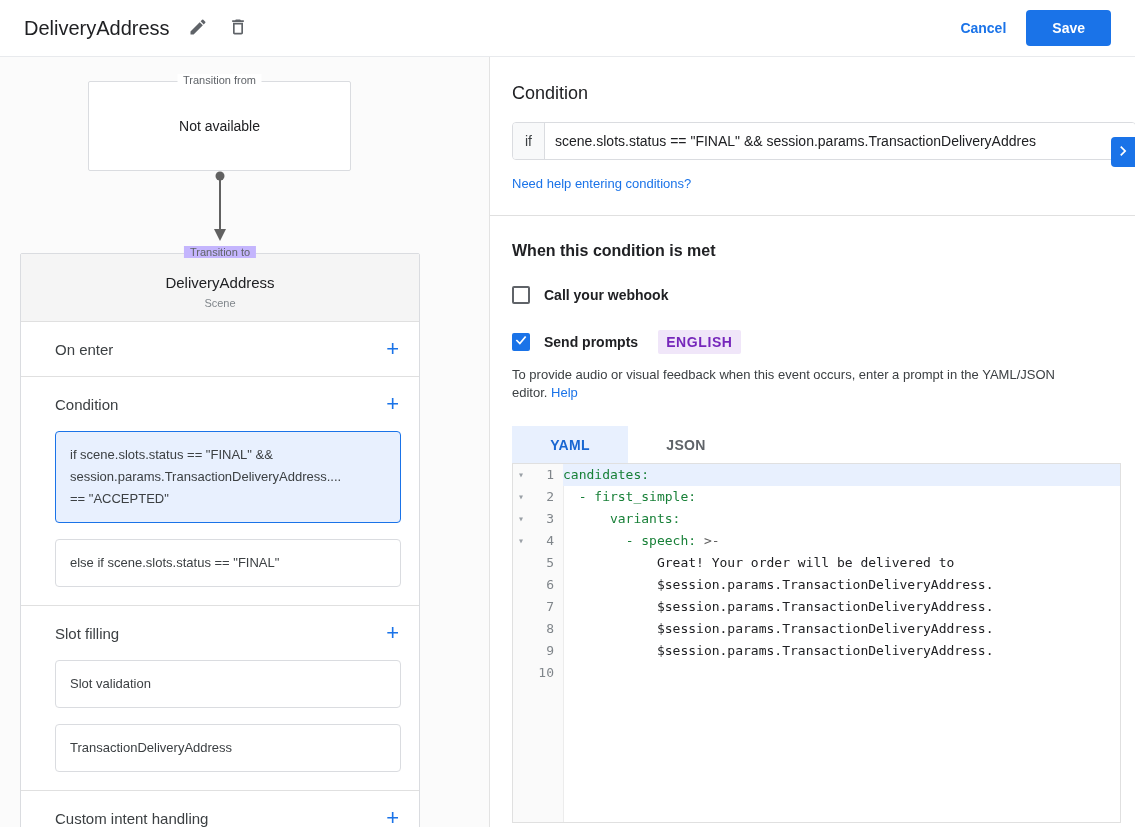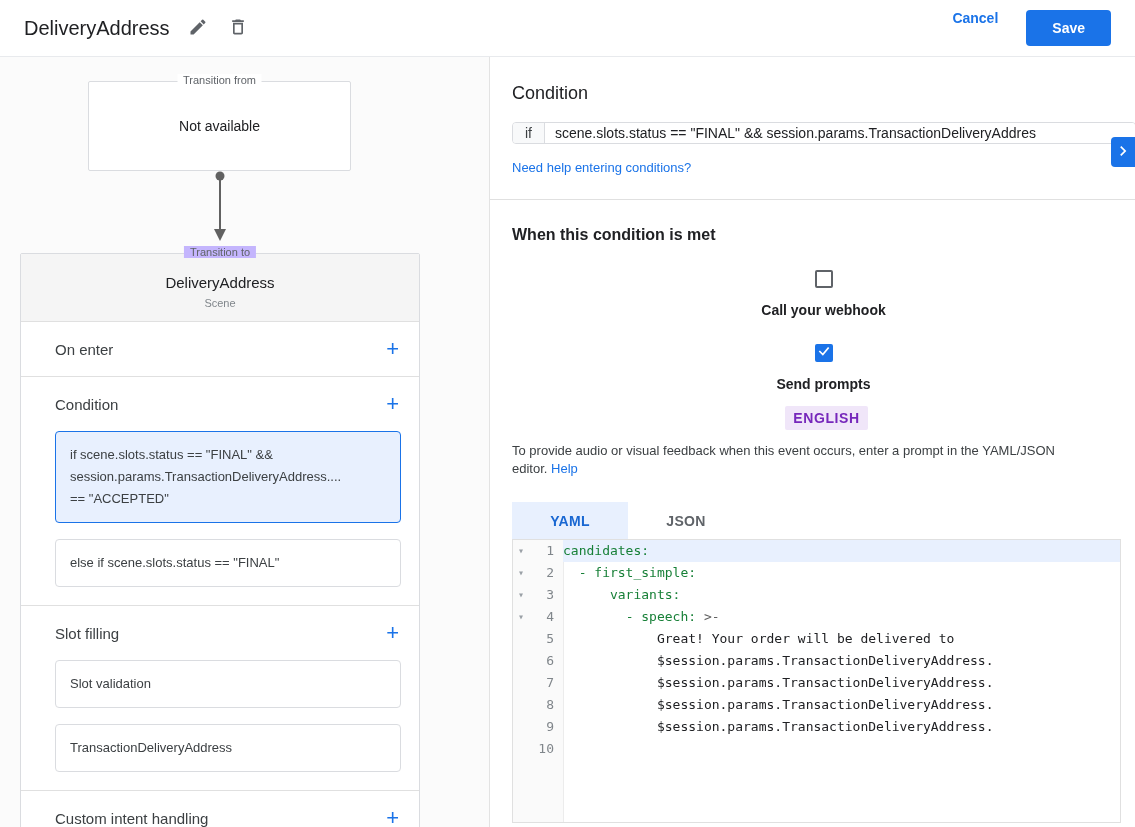--- a/index.html
+++ b/index.html
@@ -7,21 +7,21 @@
     font-family:"Liberation Sans", sans-serif; color:#202124; }
 
   
   .app-header { height:57px; display:flex; align-items:center; justify-content:space-between;
     padding:0 24px; background:#fff; border-bottom:1px solid #e8eaed; position:relative; z-index:5; }
   .hdr-left { display:flex; align-items:center; gap:16px; }
   .hdr-title { font-size:20px; color:#202124; }
   .icon-btn { width:24px; height:24px; display:flex; align-items:center; justify-content:center;
     cursor:pointer; color:#5f6368; background:none; border:none; }
   .icon-btn svg { width:20px; height:20px; fill:#5f6368; }
-  .hdr-right { display:flex; align-items:flex-start; gap:28px; }
+  .hdr-right { display:flex; align-items:center; gap:20px; }
   .cancel-btn { color:#1a73e8; font-size:14px; font-weight:700; background:none; border:none; cursor:pointer; }
   .save-btn { background:#1a73e8; color:#fff; font-size:14px; font-weight:700; border:none;
     border-radius:4px; height:36px; padding:0 26px; cursor:pointer; }
 
   
   .main { display:flex; height:770px; }
   .left-col { width:490px; background:#fbfbfb; position:relative; padding-top:16px; overflow:hidden; }
   .right-col { flex:1; background:#fff; box-shadow:-1px 0 0 #e3e3e3; position:relative;
     padding:0 0 0 22px; display:flex; flex-direction:column; overflow:hidden; }
 
@@ -52,32 +52,32 @@
   .cond-card.selected { background:#e8f0fe; border:1.5px solid #1a73e8; }
 
   
   .panel-title-row { display:flex; align-items:center; justify-content:space-between; margin-top:26px; }
   .panel-title { font-size:18px; color:#202124; }
   .expand-btn { position:absolute; right:-8px; top:80px; width:32px; height:30px; background:#1a73e8;
     border:none; border-radius:4px; cursor:pointer; display:flex; align-items:center; }
   .expand-btn svg { width:20px; height:20px; fill:#fff; margin-left:2px; }
 
   .if-row { display:flex; align-items:stretch; border:1px solid #dadce0; border-radius:4px;
-    height:22px; margin:18px -1px 0 0; overflow:hidden; background:#fff; }
+    height:38px; margin:18px -1px 0 0; overflow:hidden; background:#fff; }
   .if-label { width:32px; display:flex; align-items:center; justify-content:center;
     background:#f8f9fa; border-right:1px solid #dadce0; font-size:14px; color:#3c4043; }
   .if-input { flex:1; border:none; outline:none; font-size:14px; color:#202124; padding:0 10px;
     font-family:"Liberation Sans", sans-serif; background:#fff; }
   .help-link { display:inline-block; margin-top:16px; color:#1a73e8; font-size:13px;
     text-decoration:none; cursor:pointer; }
 
   .panel-divider { border:none; border-top:1px solid #e0e0e0; margin:24px 0 0 -22px; }
 
   .when-title { font-size:16px; font-weight:700; color:#202124; margin-top:26px; }
-  .check-row { display:flex; align-items:center; gap:14px; margin-top:26px;flex-direction:column; }
+  .check-row { display:flex; align-items:center; gap:14px; margin-top:26px; }
   .checkbox { width:18px; height:18px; border:2px solid #5f6368; border-radius:2px; background:#fff;
     cursor:pointer; flex:0 0 auto; }
   .checkbox.checked { background:#1a73e8; border-color:#1a73e8; display:flex; align-items:center;
     justify-content:center; }
   .checkbox.checked svg { width:14px; height:14px; fill:none; stroke:#fff; stroke-width:3; }
   .check-label { font-size:14px; font-weight:700; color:#202124; }
   .lang-badge { font-size:14px; font-weight:700; letter-spacing:.6px; color:#7627bb;
     background:#f0e6f9; padding:4px 8px; border-radius:2px; margin-left:6px; }
 
   .prompt-desc { font-size:13px; color:#3c4043; line-height:18px; margin-top:12px; max-width:560px; }

